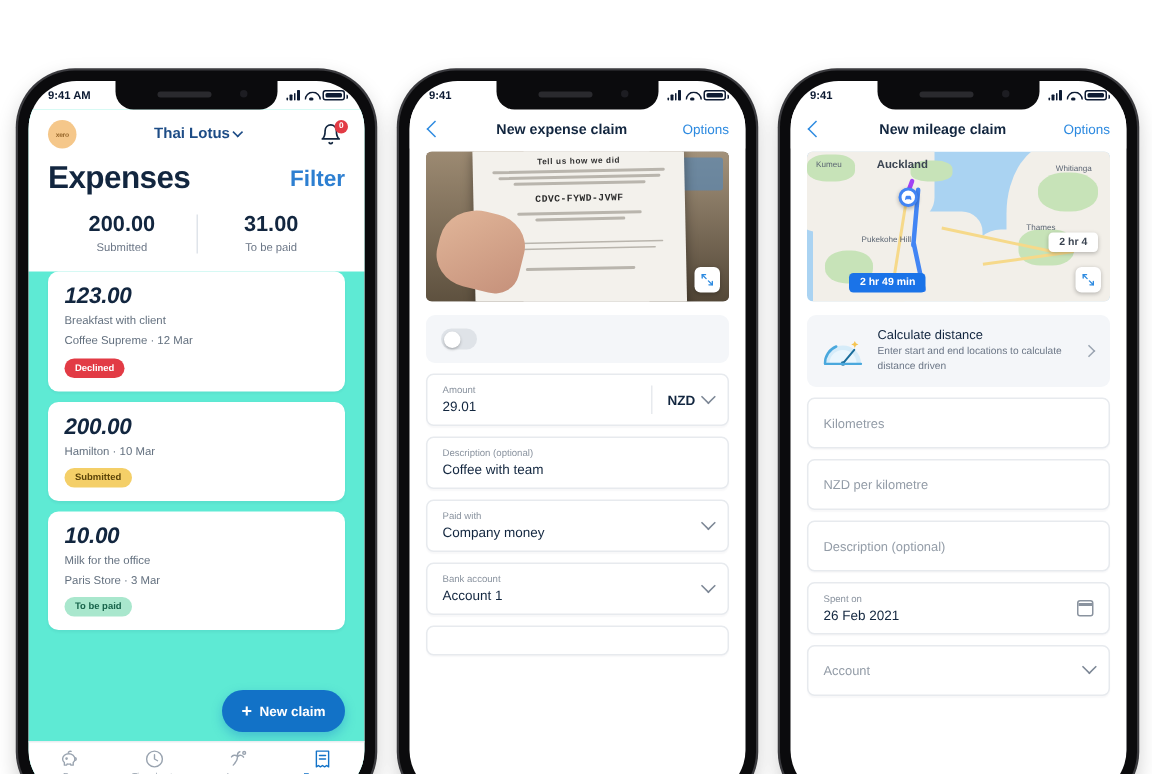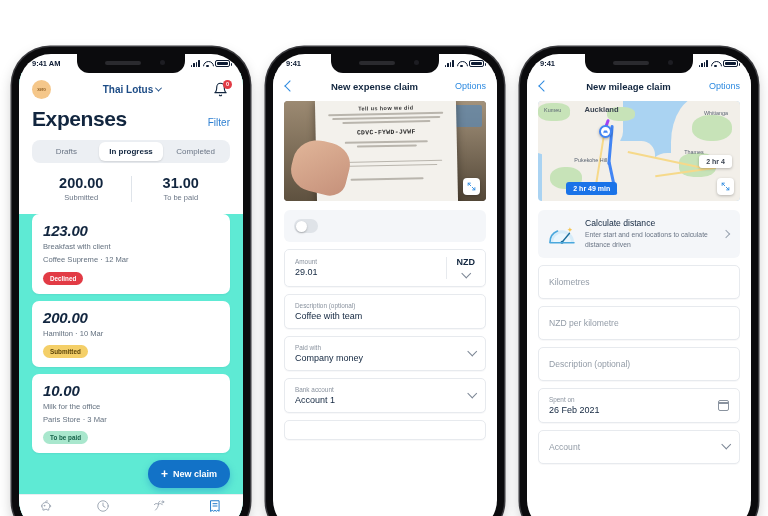--- a/index.html
+++ b/index.html
@@ -100,21 +100,21 @@
              transform: rotate(45deg) translate(-1px,-1px); }
   .bell-wrap { position:relative; width:17px; height:17px; }
   .bell-wrap svg { width:15px; height:15px; display:block; margin-top:1px; }
   .bell-badge {
     position:absolute; top:-1px; right:-2px; min-width:9px; height:9px;
     background:#e23b45; border-radius:50%; color:#fff; font-size:5.5px;
     font-weight:bold; display:flex; align-items:center; justify-content:center;
   }
   .p1-title-row { display:flex; align-items:flex-end; justify-content:space-between; padding: 5px 0 9px; }
   .p1-title { font-size: 21px; font-weight: bold; color:#12263f; letter-spacing:-.4px; }
-  .filter-link { font-size:10px; font-weight:normal; color:#2d7fd1; padding-bottom:3px; }
+  .filter-link { font-size:15px; font-weight:bold; color:#2d7fd1; padding-bottom:3px; }
 
   .segmented {
     display:flex; background:#eceff3; border-radius:8px; padding:2px; margin: 0 0 10px;
   }
   .seg {
     flex:1; text-align:center; font-size:8px; color:#6b7686; padding:5px 0; border-radius:6px;
   }
   .seg.active { background:#fff; color:#12263f; font-weight:bold;
                 box-shadow:0 1px 2px rgba(0,0,0,.12); }
 
@@ -212,21 +212,21 @@
 
   .field {
     margin: 7px 11px 0; background:#fff; border:1px solid #e7eaee; border-radius:5px;
     padding: 7px 10px; min-height: 34px; display:flex; align-items:center; justify-content:space-between; gap:6px;
     box-shadow:0 1px 1px rgba(16,32,60,.03);
   }
   .field .fcol { flex:1; min-width:0; }
   .field .flabel { font-size:6.4px; color:#8a939f; }
   .field .fvalue { font-size:9px; color:#12263f; margin-top:2px; }
   .field .fplaceholder { font-size:8.6px; color:#939ca7; }
-  .field .currency { font-size:9px; color:#12263f; font-weight:bold; display:flex; align-items:center; gap:5px;flex-direction:column; }
+  .field .currency { font-size:9px; color:#12263f; font-weight:bold; display:flex; align-items:center; gap:5px; }
   .divider-v { width:1px; align-self:stretch; background:#e7eaee; margin:0 4px; }
   .chev-dn { width:6.5px; height:6.5px; border-right:1.5px solid #7b8694; border-bottom:1.5px solid #7b8694;
              transform: rotate(45deg) translate(-1.5px,-1.5px); flex:0 0 auto; }
   .cal-icon { width:11px; height:11px; border:1.3px solid #8a939f; border-radius:2px; position:relative; flex:0 0 auto; }
   .cal-icon::before { content:''; position:absolute; left:0; right:0; top:1.6px; height:1.3px; background:#8a939f; }
 
   
   .map { width:100%; height:100%; background:#aad3f2; position:relative; }
   .land { position:absolute; background:#f2efe9; }
   .green { position:absolute; background:#c7e3b8; }
@@ -301,25 +301,20 @@
               </svg>
               <span class="bell-badge">0</span>
             </div>
           </div>
 
           <div class="p1-title-row">
             <div class="p1-title">Expenses</div>
             <div class="filter-link">Filter</div>
           </div>
 
-          <div class="segmented">
-            <div class="seg">Drafts</div>
-            <div class="seg active">In progress</div>
-            <div class="seg">Completed</div>
-          </div>
 
           <div class="totals">
             <div class="total">
               <div class="val">200.00</div>
               <div class="lbl">Submitted</div>
             </div>
             <div class="divider"></div>
             <div class="total">
               <div class="val">31.00</div>
               <div class="lbl">To be paid</div>

